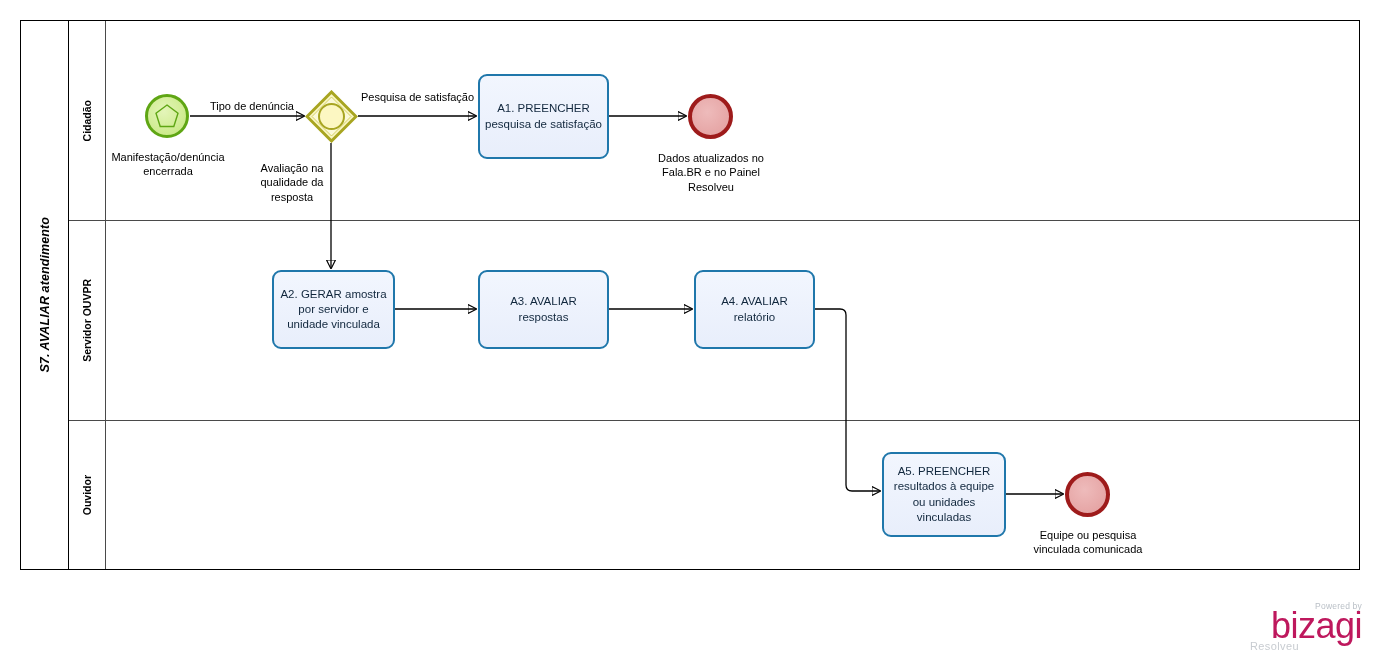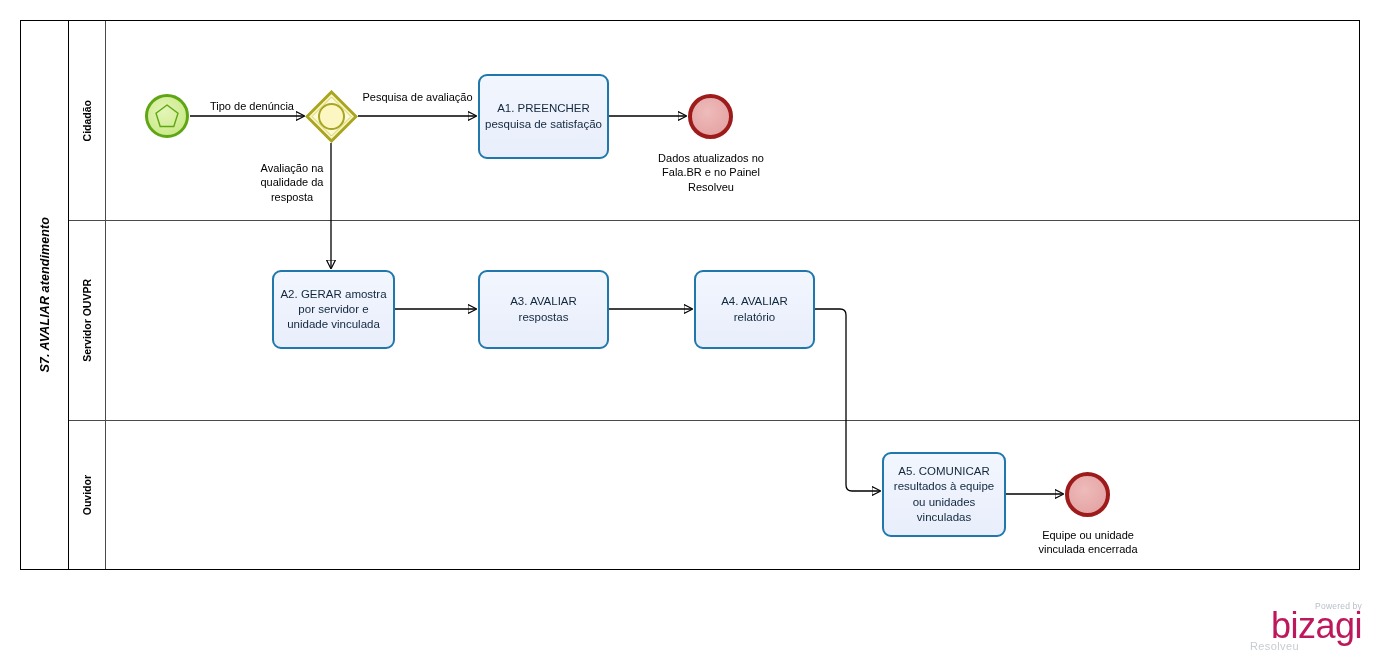--- a/index.html
+++ b/index.html
@@ -235,32 +235,33 @@
     <path d="M 815,309 L 840,309 Q 846,309 846,315 L 846,485 Q 846,491 852,491 L 880,491" marker-end="url(#arrow)"></path>
 
     <path d="M 1006,494 L 1063,494" marker-end="url(#arrow)"></path>
   </svg>
 
   <div class="shape event event-start" style="left:145px; top:94px; width:44px; height:44px;">
     <svg class="start-inner-pentagon" width="26" height="26" viewBox="0 0 26 26">
       <polygon points="13,2 24,10.2 19.8,23.5 6.2,23.5 2,10.2" fill="none" stroke="#5fa614" stroke-width="1.4"></polygon>
     </svg>
   </div>
+  <div class="shape-label" style="left:98px; top:150px; width:140px;">Manifestação/denúncia encerrada</div>
 
   <div class="flow-label" style="left:197px; top:99px; width:110px;">Tipo de denúncia</div>
 
   <div class="gateway-wrap" style="left:305px; top:90px; width:53px; height:53px;">
     <svg width="53" height="53" viewBox="0 0 53 53">
       <polygon points="26.5,2 51,26.5 26.5,51 2,26.5" fill="#faf6c4" stroke="#a8a521" stroke-width="3"></polygon>
       <polygon points="26.5,7 46,26.5 26.5,46 7,26.5" fill="#fbf9d8" stroke="#c9c64a" stroke-width="0.8"></polygon>
       <circle cx="26.5" cy="26.5" r="12.5" fill="#fcf7c2" stroke="#a8a521" stroke-width="2"></circle>
     </svg>
   </div>
 
-  <div class="flow-label" style="left:355px; top:90px; width:125px;">Pesquisa de avaliação</div>
+  <div class="flow-label" style="left:355px; top:90px; width:125px;">Pesquisa de satisfação</div>
 
   <div class="flow-label" style="left:252px; top:161px; width:80px;">Avaliação na qualidade da resposta</div>
 
   <div class="shape task" style="left:478px; top:74px; width:131px; height:85px;">
     <span>A1. PREENCHER pesquisa de satisfação</span>
   </div>
 
   <div class="shape event event-end" style="left:688px; top:94px; width:45px; height:45px;"></div>
   <div class="shape-label" style="left:645px; top:151px; width:132px;">Dados atualizados no Fala.BR e no Painel Resolveu</div>
 
@@ -270,25 +271,25 @@
 
   <div class="shape task" style="left:478px; top:270px; width:131px; height:79px;">
     <span>A3. AVALIAR respostas</span>
   </div>
 
   <div class="shape task" style="left:694px; top:270px; width:121px; height:79px;">
     <span>A4. AVALIAR relatório</span>
   </div>
 
   <div class="shape task" style="left:882px; top:452px; width:124px; height:85px;">
-    <span>A5. COMUNICAR resultados à equipe ou unidades vinculadas</span>
+    <span>A5. PREENCHER resultados à equipe ou unidades vinculadas</span>
   </div>
 
   <div class="shape event event-end" style="left:1065px; top:472px; width:45px; height:45px;"></div>
-  <div class="shape-label" style="left:1026px; top:528px; width:124px;">Equipe ou unidade vinculada encerrada</div>
+  <div class="shape-label" style="left:1026px; top:528px; width:124px;">Equipe ou pesquisa vinculada comunicada</div>
 
   <div class="watermark">
     <div class="wm-powered">Powered by</div>
     <div class="wm-bizagi">bizagi</div>
     <div class="wm-modeler">Resolveu</div>
   </div>
 
 </div>
 
 </body></html>

